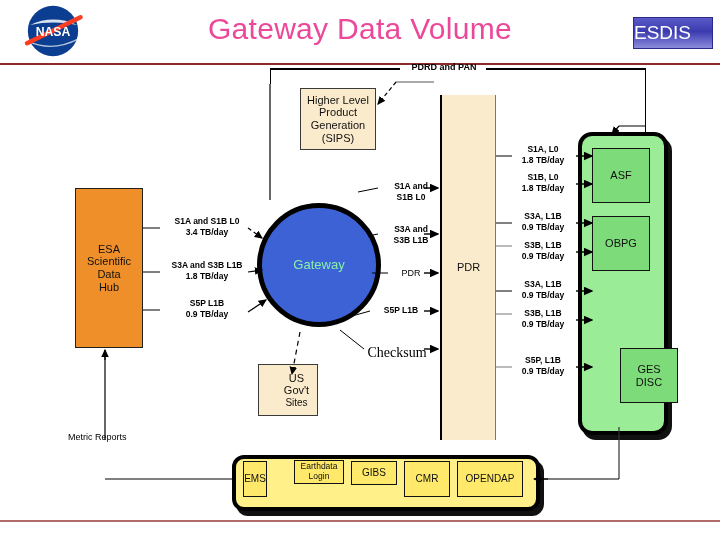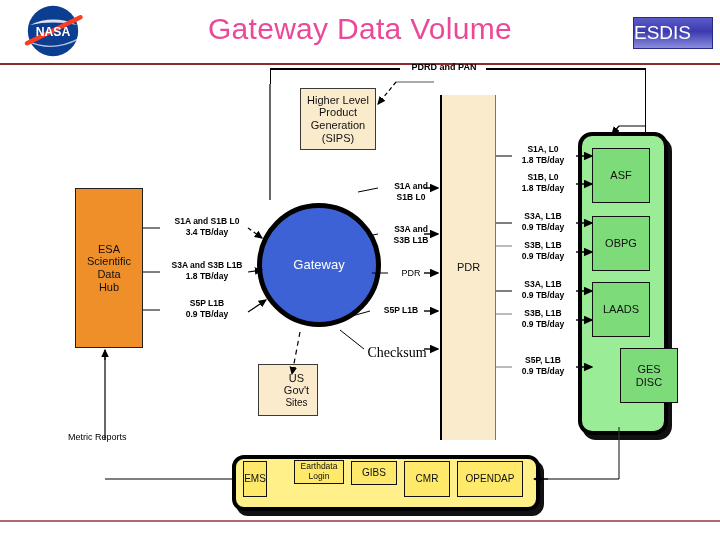--- a/index.html
+++ b/index.html
@@ -41,21 +41,21 @@
   .beige{background:#fbebcd;border:1.5px solid #3a3a3a;}
   .orange{background:#ef8f2a;border:1.5px solid #202020;color:#111;}
   .green-outer{background:#9aec96;border:4px solid #000;border-radius:14px;
                 box-shadow:4px 5px 0 #111;}
   .green-inner{background:#7ddb7a;border:1.5px solid #111;}
   .yellow-outer{background:#fff08a;border:4px solid #000;border-radius:12px;
                 box-shadow:4px 5px 0 #111;}
   .yellow-inner{background:#ffe96a;border:1.5px solid #111;}
   .gateway{
     background:#3d62d6;border:5px solid #000;border-radius:50%;
-    color:#ffffff;font-size:13px;
+    color:#86efac;font-size:13px;
   }
   .pdrcol{background:#fbebcd;border-left:2px solid #000;border-right:1px solid #777;}
 
   
   .lbl{
     position:absolute;font-size:8.5px;color:#000;line-height:1.25;
     text-align:center;white-space:nowrap;font-weight:bold;
   }
   .lbl.plain{font-weight:normal;}
 
@@ -119,21 +119,20 @@
   <div class="node beige" style="left:258px;top:364px;width:60px;height:52px;padding-left:17px;">
     <div>
       <div style="font-size:11px;">US Gov't</div>
       <div style="font-size:10px;">Sites</div>
     </div>
   </div>
 
   <div class="green-outer" style="position:absolute;left:578px;top:132px;width:82px;height:295px;"></div>
   <div class="node green-inner" style="left:592px;top:148px;width:58px;height:55px;">ASF</div>
   <div class="node green-inner" style="left:592px;top:216px;width:58px;height:55px;">OBPG</div>
-  <div class="node green-inner" style="left:592px;top:282px;width:58px;height:55px;">LAADS</div>
   <div class="node green-inner" style="left:592px;top:348px;width:58px;height:55px;margin-left:28px;">
     <div>
       <div>GES</div>
       <div>DISC</div>
     </div>
   </div>
 
   <div class="yellow-outer" style="position:absolute;left:232px;top:455px;width:300px;height:48px;"></div>
   <div class="node yellow-inner" style="left:243px;top:461px;width:24px;height:36px;font-size:10px;">EMS</div>
   <div class="node yellow-inner" style="left:294px;top:460px;width:50px;height:24px;font-size:8.5px;">

